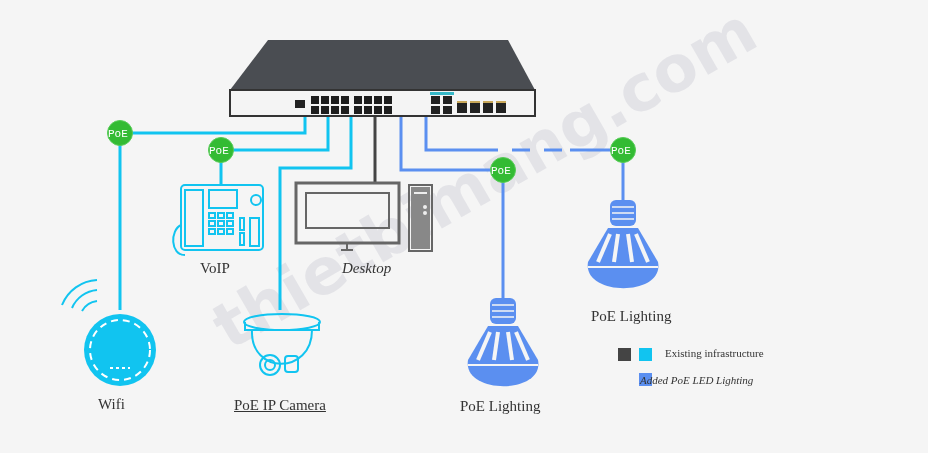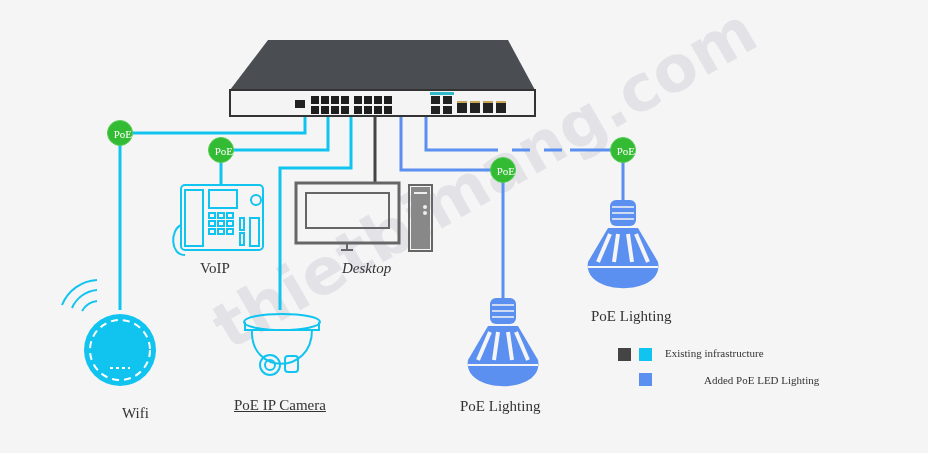--- a/index.html
+++ b/index.html
@@ -1,19 +1,19 @@
 <!DOCTYPE html>
 <html><head>
   <meta charset="utf-8">
   <style>
     html, body { margin: 0; padding: 0; }
     body { width: 928px; height: 453px; background: #f5f5f5; overflow: hidden; position: relative; font-family: "Liberation Serif", serif; }
     svg { position: absolute; left: 0; top: 0; }
     .lbl { position: absolute; font-size: 15px; color: #333; font-family: "Liberation Serif", serif; white-space: nowrap; }
-    .poe { position: absolute; width: 26px; height: 26px; border-radius: 50%; background: #33bb33; color: #fff; font-size: 11px; line-height: 26px; text-align: right; font-family: Liberation Serif, serif; border: 1px solid #55cc55; box-sizing: border-box; }
+    .poe { position: absolute; width: 26px; height: 26px; border-radius: 50%; background: #33bb33; color: #fff; font-size: 11px; line-height: 26px; text-align: left; font-family: Liberation Mono, monospace; border: 1px solid #55cc55; box-sizing: border-box; }
     .legend-text { position: absolute; font-size: 11px; color: #333; font-family: "Liberation Serif", serif; white-space: nowrap; }
     .sw { position: absolute; width: 13px; height: 13px; }
     .watermark { position: absolute; font-family: "DejaVu Sans", sans-serif; font-weight: bold; font-size: 64px; color: rgba(150,150,170,0.18); transform: rotate(-30deg); transform-origin: left top; white-space: nowrap; }
   </style>
 </head>
 <body>
 
 <div class="watermark" style="left:200px; top:300px;">thietbimang.com</div>
 
 <svg width="928" height="453" viewBox="0 0 928 453">
@@ -162,24 +162,24 @@
   </g>
 </svg>
 
 <div class="poe" style="left:107px; top:120px;">PoE</div>
 <div class="poe" style="left:208px; top:137px;">PoE</div>
 <div class="poe" style="left:490px; top:157px;">PoE</div>
 <div class="poe" style="left:610px; top:137px;">PoE</div>
 
 <div class="lbl" style="left:200px; top:260px;">VoIP</div>
 <div class="lbl" style="left:342px; top:260px;font-style:italic;">Desktop</div>
-<div class="lbl" style="left:98px; top:405px;margin-left:24px;">Wifi</div>
+<div class="lbl" style="left:98px; top:396px;">Wifi</div>
 <div class="lbl" style="left:234px; top:397px;text-decoration:underline;">PoE IP Camera</div>
 <div class="lbl" style="left:460px; top:398px;">PoE Lighting</div>
 <div class="lbl" style="left:591px; top:308px;">PoE Lighting</div>
 
 <div>
   <div class="sw" style="left:618px; top:348px; background:#444;"></div>
   <div class="sw" style="left:639px; top:348px; background:#11c4f0;"></div>
   <div class="legend-text" style="left:665px; top:347px;">Existing infrastructure</div>
   <div class="sw" style="left:639px; top:373px; background:#5b8ff0;"></div>
-  <div class="legend-text" style="left:704px; top:374px;">Added PoE LED Lighting</div>
+  <div class="legend-text" style="left:640px; top:374px;font-style:italic;">Added PoE LED Lighting</div>
 </div>
 
 </body></html>

